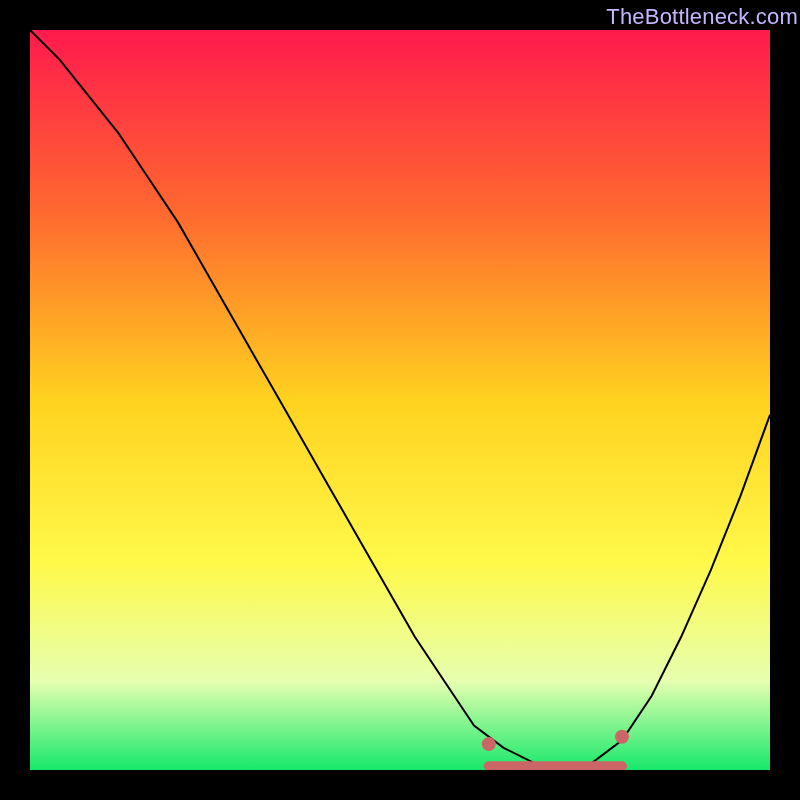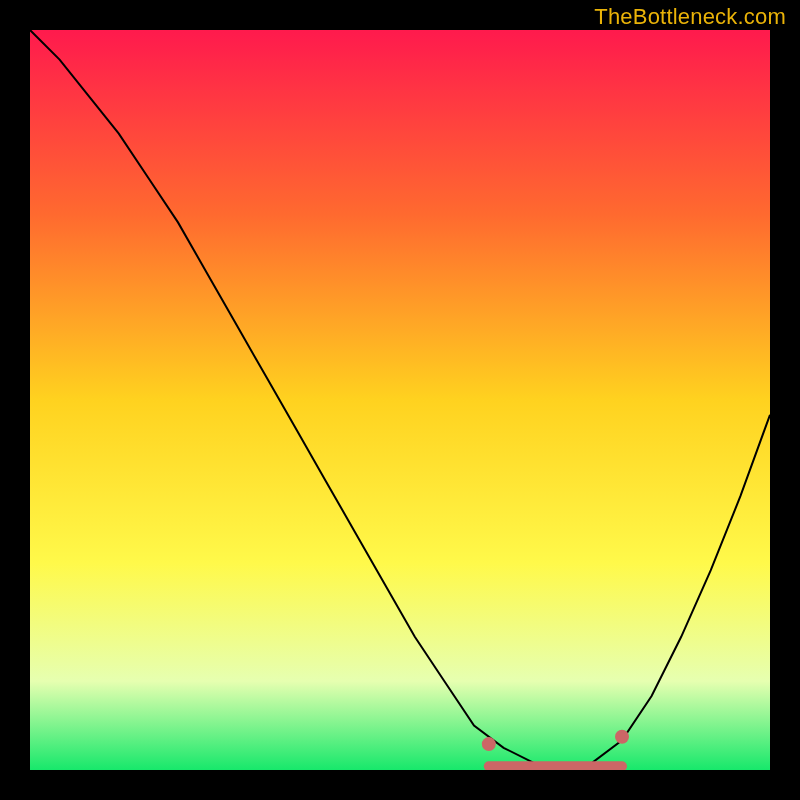--- a/index.html
+++ b/index.html
@@ -12,25 +12,25 @@
   }
   .frame {
     position: relative;
     width: 800px;
     height: 800px;
     background: #000;
   }
   .watermark {
     position: absolute;
     top: 4px;
-    right: 14px;
+    right: 2px;
     font-family: Arial, Helvetica, sans-serif;
     font-size: 22px;
     font-weight: 500;
-    color: #eab308;
+    color: #c4b5fd;
     letter-spacing: 0.2px;
     z-index: 3;
   }
   svg.plot {
     position: absolute;
     left: 30px;
     top: 30px;
     width: 740px;
     height: 740px;
   }

